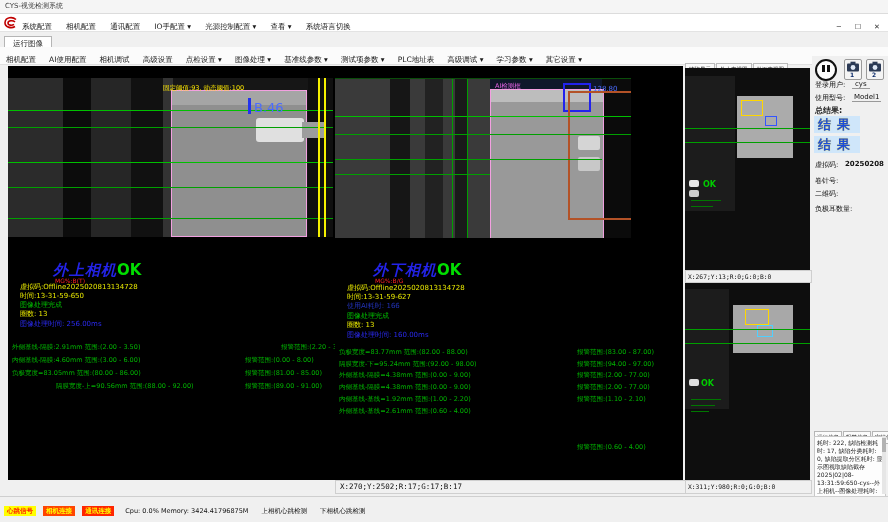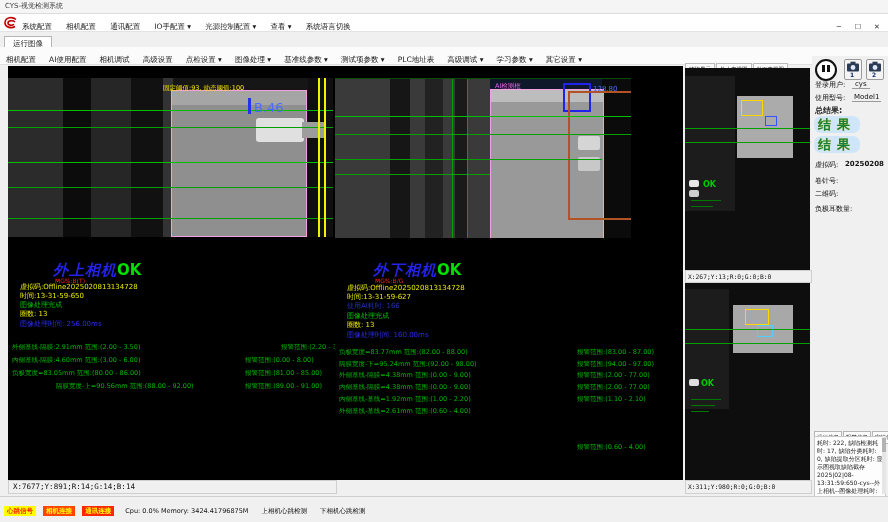--- a/index.html
+++ b/index.html
@@ -29,22 +29,22 @@
   .ov-g{font-size:7px;color:#00c000;}
   .ov-b{font-size:7px;color:#2a2af0;}
   .meas{font-size:6.5px;color:#00b400;}
   .cam-status{background:#f0f0f0;border:1px solid #cfcfcf;font-family:"DejaVu Sans Mono","Liberation Mono",monospace;
               font-size:7.5px;line-height:12px;padding-left:4px;color:#111;}
   .prev-status{background:#f0f0f0;border:1px solid #cfcfcf;font-family:"DejaVu Sans Mono","Liberation Mono",monospace;
                font-size:6.3px;line-height:11px;padding-left:2px;color:#111;}
   .ptab{display:inline-block;font-size:5.5px;line-height:10px;padding:0 3px;background:#fafafa;
         border:1px solid #bbb;margin-right:1px;}
   .side-label{font-size:7px;color:#111;}
-  .result-box{background:#cfe6fa;color:#15803d;font-weight:bold;font-size:13px;text-align:center;
-              letter-spacing:6px;text-shadow:0 0 1px #e8c400;border-radius:7px;}
+  .result-box{background:#cfe6fa;color:#1d4ed8;font-weight:bold;font-size:13px;text-align:center;
+              letter-spacing:6px;text-shadow:0 0 1px #e8c400;}
   .logtab{display:inline-block;font-size:5.5px;line-height:9px;padding:1px 2px;background:#fbfbfb;border:1px solid #b5b5b5;margin-right:1px;}
   .logarea{background:#fdfdfd;border:1px solid #c8c8c8;font-size:6px;line-height:8px;color:#222;padding:2px;overflow:hidden;}
   .badge{display:inline-block;font-size:6.5px;line-height:10px;padding:0 3px;margin-right:2px;font-weight:bold;}
   .badge1{background:#ffff00;color:#ff2200;}
   .badge2{background:#ff4500;color:#ffff00;}
   .badge3{background:#ff2600;color:#ffff00;}
   .statustext{font-size:6.5px;color:#111;line-height:12px;}
   .pausebtn{width:18px;height:18px;border:2px solid #111;border-radius:50%;background:#fdfdfd;}
   .pbar{position:absolute;top:4px;width:3px;height:7px;background:#111;}
   .smallbtn{width:16px;height:19px;border:1px solid #9a9a9a;background:#f4f4f4;border-radius:2px;}
@@ -139,21 +139,20 @@
 
     <div class="abs nw meas" style="left:4px;top:277px;">外侧基线-隔膜:2.91mm 范围:(2.00 - 3.50)</div>
     <div class="abs nw meas" style="left:237px;top:277px;margin-left:36px;">报警范围:(2.20 - 3.30)</div>
     <div class="abs nw meas" style="left:4px;top:290px;">内侧基线-隔膜:4.60mm 范围:(3.00 - 6.00)</div>
     <div class="abs nw meas" style="left:237px;top:290px;">报警范围:(0.00 - 8.00)</div>
     <div class="abs nw meas" style="left:4px;top:303px;">负极宽度=83.05mm 范围:(80.00 - 86.00)</div>
     <div class="abs nw meas" style="left:237px;top:303px;">报警范围:(81.00 - 85.00)</div>
     <div class="abs nw meas" style="left:4px;top:316px;padding-left:44px;">隔膜宽度-上=90.56mm 范围:(88.00 - 92.00)</div>
     <div class="abs nw meas" style="left:237px;top:316px;">报警范围:(89.00 - 91.00)</div>
   </div>
-  <div class="abs cam-status nw" style="left:8px;top:480px;width:323px;height:12px;">X:7677;Y:891;R:14;G:14;B:14</div>
 
   <div class="abs campanel" style="left:335px;top:66px;width:348px;height:414px;">
     <div class="band" style="left:0;top:12px;width:296px;height:159px;background:#0f172a;border-top:1px solid #0a4d0a;">
       <div class="abs" style="left:0;top:0;width:155px;height:159px;background:#3a3a3a;"></div>
       <div class="abs" style="left:55px;top:0;width:20px;height:159px;background:#161616;"></div>
       <div class="abs" style="left:90px;top:0;width:18px;height:159px;background:#222;"></div>
       <div class="abs" style="left:120px;top:0;width:12px;height:159px;background:#1a1a1a;"></div>
       <div class="abs" style="left:267px;top:0;width:81px;height:159px;background:#0b0b0b;"></div>
       <div class="abs" style="left:300px;top:0;width:22px;height:159px;background:#1f1f1f;"></div>
       <div class="abs" style="left:155px;top:10px;width:112px;height:148px;background:#999;border:1px solid #f2a0e0;">
@@ -189,20 +188,21 @@
     <div class="abs nw meas" style="left:242px;top:294px;">报警范围:(94.00 - 97.00)</div>
     <div class="abs nw meas" style="left:4px;top:305px;">外侧基线-隔膜=4.38mm 范围:(0.00 - 9.00)</div>
     <div class="abs nw meas" style="left:242px;top:305px;">报警范围:(2.00 - 77.00)</div>
     <div class="abs nw meas" style="left:4px;top:317px;">内侧基线-隔膜=4.38mm 范围:(0.00 - 9.00)</div>
     <div class="abs nw meas" style="left:242px;top:317px;">报警范围:(2.00 - 77.00)</div>
     <div class="abs nw meas" style="left:4px;top:329px;">内侧基线-基线=1.92mm 范围:(1.00 - 2.20)</div>
     <div class="abs nw meas" style="left:242px;top:329px;">报警范围:(1.10 - 2.10)</div>
     <div class="abs nw meas" style="left:4px;top:341px;">外侧基线-基线=2.61mm 范围:(0.60 - 4.00)</div>
     <div class="abs nw meas" style="left:242px;top:341px;margin-top:36px;">报警范围:(0.60 - 4.00)</div>
   </div>
+  <div class="abs cam-status nw" style="left:335px;top:480px;width:346px;height:12px;">X:270;Y:2502;R:17;G:17;B:17</div>
 
   <div class="abs nw" style="left:685px;top:56px;width:125px;height:12px;">
     <span class="ptab">缺陷显示</span><span class="ptab">外上内视图</span><span class="ptab">外下内视图</span>
   </div>
 
   <div class="abs campanel" style="left:685px;top:68px;width:125px;height:202px;background:#0e0e0e;">
     <div class="abs" style="left:0;top:8px;width:50px;height:135px;background:#1c1c1c;"></div>
     <div class="abs" style="left:52px;top:28px;width:56px;height:62px;background:#ababab;"></div>
     <div class="abs" style="left:56px;top:32px;width:20px;height:14px;border:1px solid #ffd700;"></div>
     <div class="abs" style="left:80px;top:48px;width:10px;height:8px;border:1px solid #3355ff;"></div>

